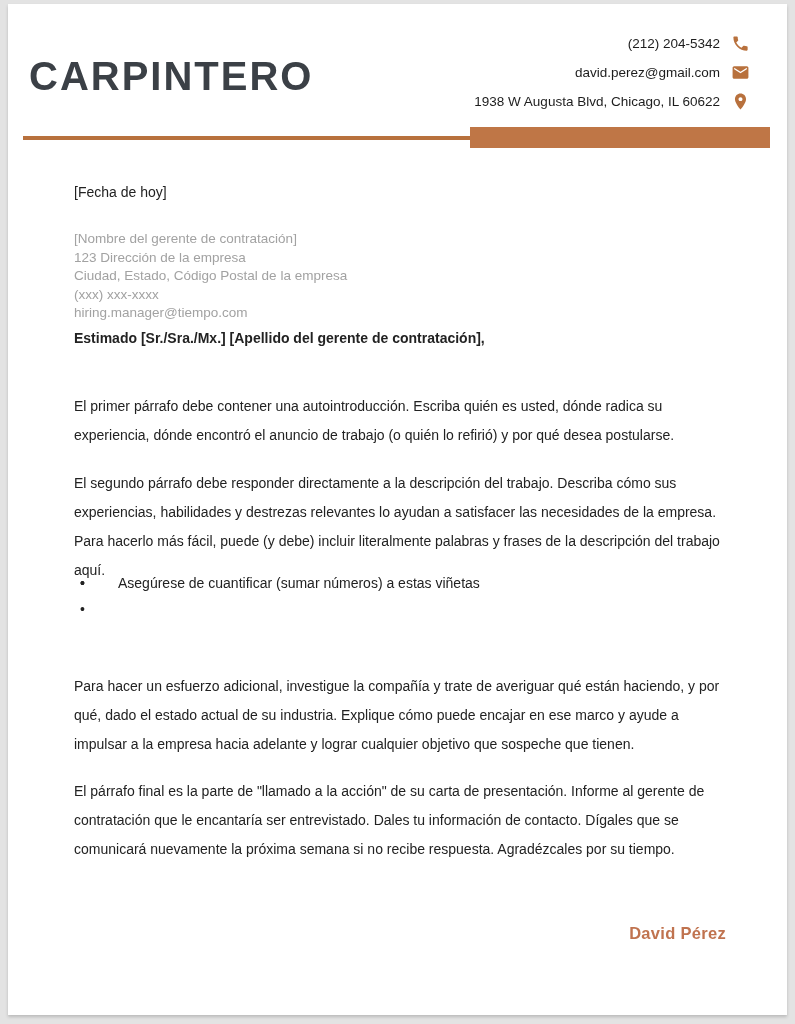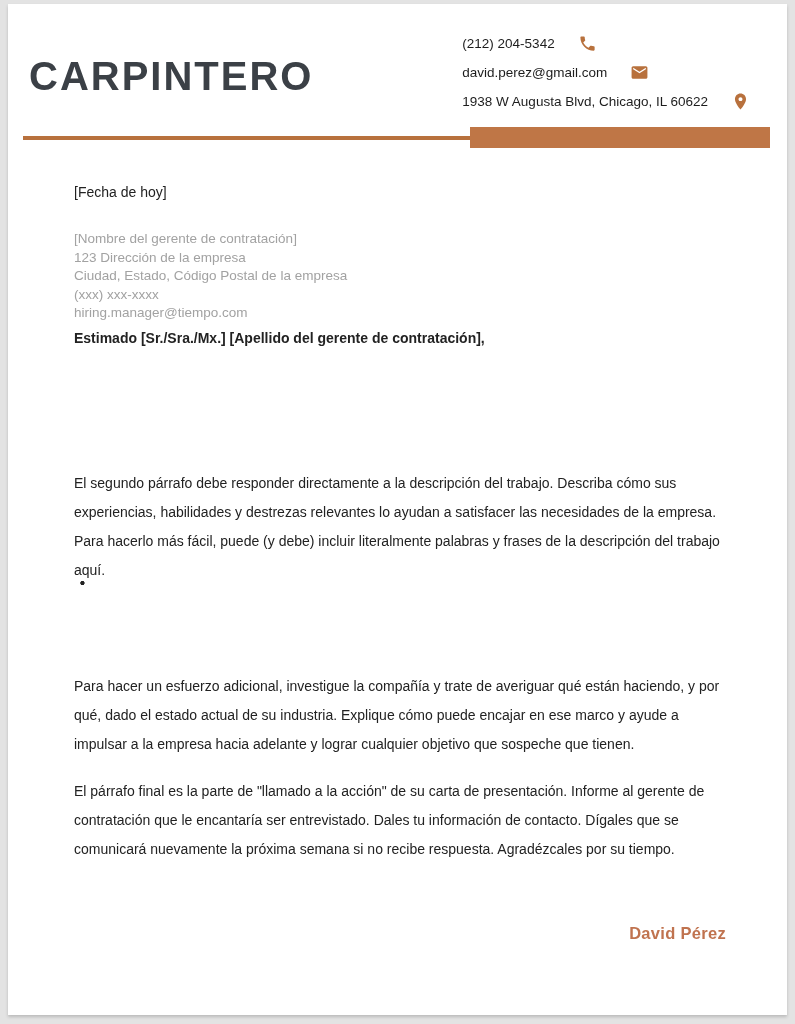--- a/index.html
+++ b/index.html
@@ -40,21 +40,22 @@
   .contact{
     position:absolute;
     top:25px; right:37px;
     display:flex;
     flex-direction:column;
   }
   .contact-row{
     height:29px;
     display:flex;
     align-items:center;
-    gap:23px;
+    justify-content:flex-end;
+    gap:11px;
   }
   .contact-text{
     font-size:13.5px;
     color:#1d1d1d;
     white-space:nowrap;
   }
   .contact-icon{
     width:19px;height:19px;
     flex:0 0 19px;
     color:var(--accent);
@@ -154,29 +155,31 @@
   <div class="block recipient">
     <div>[Nombre del gerente de contratación]</div>
     <div>123 Dirección de la empresa</div>
     <div>Ciudad, Estado, Código Postal de la empresa</div>
     <div>(xxx) xxx-xxxx</div>
     <div>hiring.manager@tiempo.com</div>
   </div>
 
   <div class="block salutation">Estimado [Sr./Sra./Mx.] [Apellido del gerente de contratación],</div>
 
+  <div class="block para p1">El primer párrafo debe contener una autointroducción. Escriba quién es usted, dónde radica su experiencia, dónde encontró el anuncio de trabajo (o quién lo refirió) y por qué desea postularse.</div>
 
   <div class="block para p2">El segundo párrafo debe responder directamente a la descripción del trabajo. Describa cómo sus experiencias, habilidades y destrezas relevantes lo ayudan a satisfacer las necesidades de la empresa. Para hacerlo más fácil, puede (y debe) incluir literalmente palabras y frases de la descripción del trabajo aquí.</div>
 
   <div class="block bullets">
     <div class="bullet-item">
       <span class="bullet-dot">•</span>
     </div>
     <div class="bullet-item">
       <span class="bullet-dot">•</span>
+      <span>Asegúrese de cuantificar (sumar números) a estas viñetas</span>
     </div>
     <div class="bullet-item">
       <span class="bullet-dot">•</span>
     </div>
   </div>
 
   <div class="block para p3">Para hacer un esfuerzo adicional, investigue la compañía y trate de averiguar qué están haciendo, y por qué, dado el estado actual de su industria. Explique cómo puede encajar en ese marco y ayude a impulsar a la empresa hacia adelante y lograr cualquier objetivo que sospeche que tienen.</div>
 
   <div class="block para p4">El párrafo final es la parte de "llamado a la acción" de su carta de presentación. Informe al gerente de contratación que le encantaría ser entrevistado. Dales tu información de contacto. Dígales que se comunicará nuevamente la próxima semana si no recibe respuesta. Agradézcales por su tiempo.</div>
 

